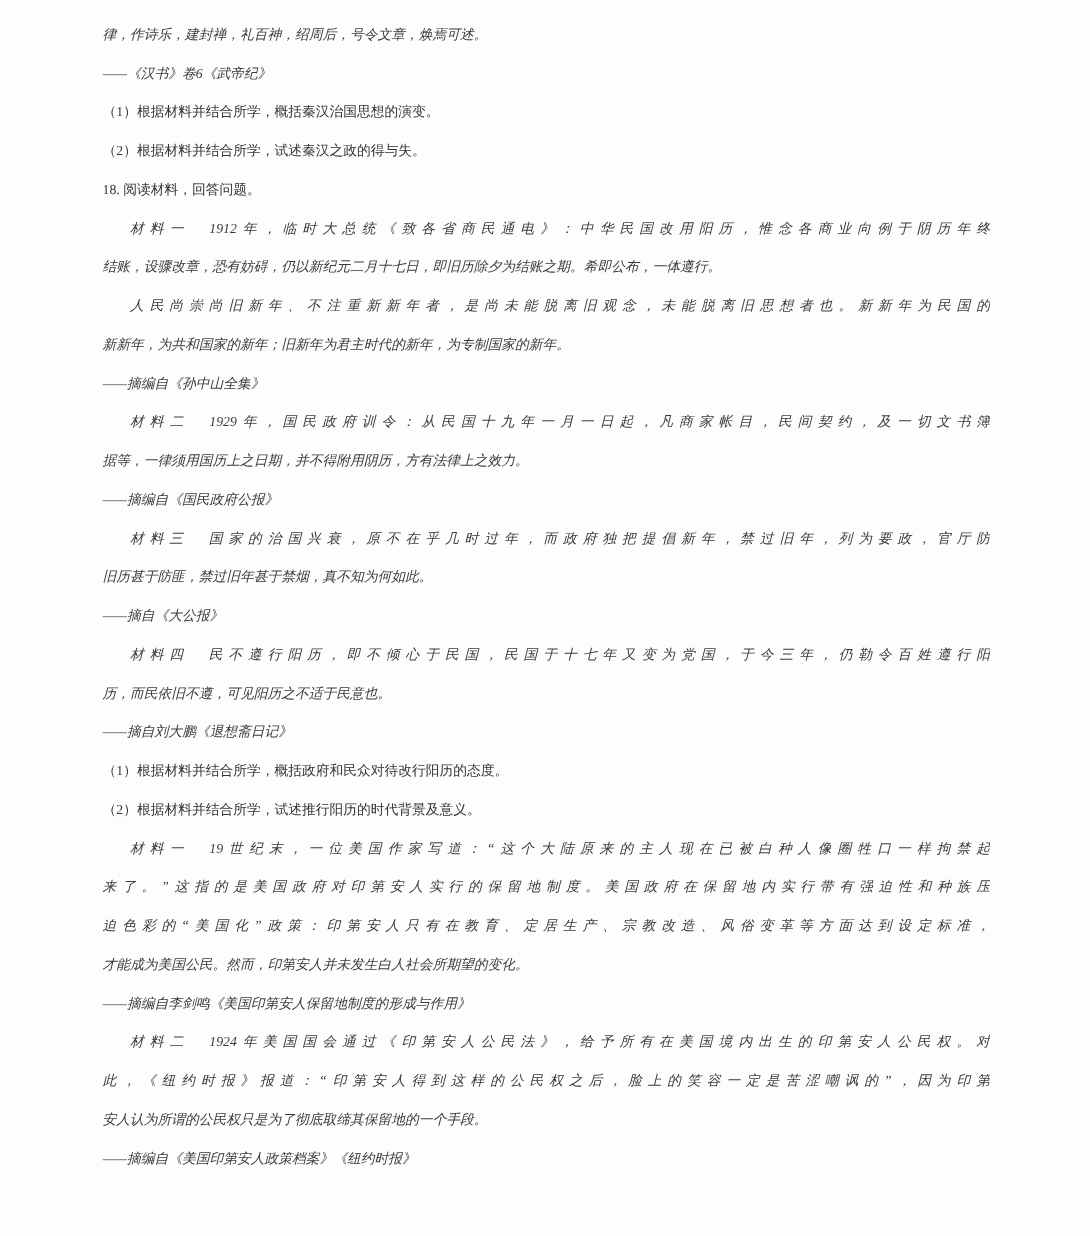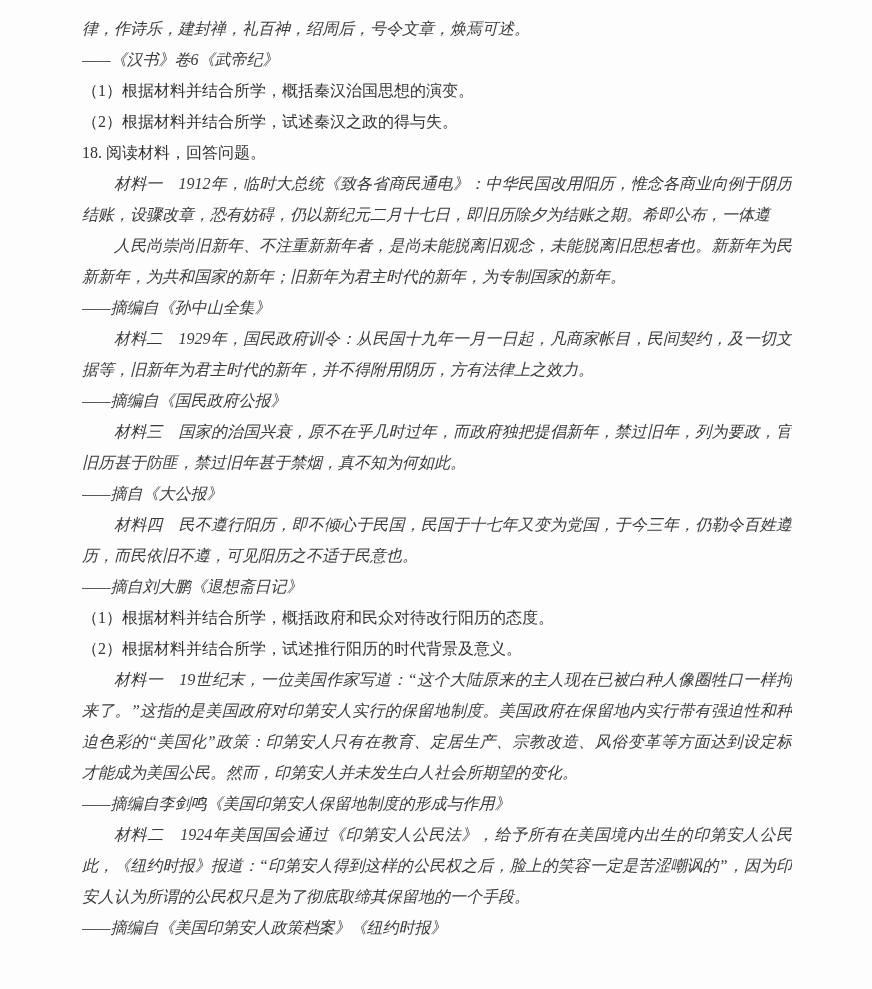--- a/index.html
+++ b/index.html
@@ -13,21 +13,21 @@
     overflow: hidden;
     font-family: "Liberation Serif", serif;
   }
   .content {
     padding: 13px 80px 0 82px;
   }
   .ln {
     display: block;
     height: 31px;
     line-height: 31px;
-    font-size: 16px;
+    font-size: 11px;
     color: #3a3a3a;
     white-space: normal;
     overflow: hidden;
   }
   
   .kai {
     font-style: italic;
     font-family: "Liberation Serif", serif;
   }
   
@@ -61,21 +61,21 @@
     <div class="ln song">（1）根据材料并结合所学，概括秦汉治国思想的演变。</div>
     <div class="ln song">（2）根据材料并结合所学，试述秦汉之政的得与失。</div>
 
     <div class="ln song">18. 阅读材料，回答问题。</div>
     <div class="ln kai fill ind">材料一　1912年，临时大总统《致各省商民通电》：中华民国改用阳历，惟念各商业向例于阴历年终</div>
     <div class="ln kai">结账，设骤改章，恐有妨碍，仍以新纪元二月十七日，即旧历除夕为结账之期。希即公布，一体遵行。</div>
     <div class="ln kai fill ind">人民尚崇尚旧新年、不注重新新年者，是尚未能脱离旧观念，未能脱离旧思想者也。新新年为民国的</div>
     <div class="ln kai">新新年，为共和国家的新年；旧新年为君主时代的新年，为专制国家的新年。</div>
     <div class="ln kai cite">——摘编自《孙中山全集》</div>
     <div class="ln kai fill ind">材料二　1929年，国民政府训令：从民国十九年一月一日起，凡商家帐目，民间契约，及一切文书簿</div>
-    <div class="ln kai">据等，旧新年为君主时代的新年，并不得附用阴历，方有法律上之效力。</div>
+    <div class="ln kai">据等，一律须用国历上之日期，并不得附用阴历，方有法律上之效力。</div>
     <div class="ln kai cite">——摘编自《国民政府公报》</div>
     <div class="ln kai fill ind">材料三　国家的治国兴衰，原不在乎几时过年，而政府独把提倡新年，禁过旧年，列为要政，官厅防</div>
     <div class="ln kai">旧历甚于防匪，禁过旧年甚于禁烟，真不知为何如此。</div>
     <div class="ln kai cite">——摘自《大公报》</div>
     <div class="ln kai fill ind">材料四　民不遵行阳历，即不倾心于民国，民国于十七年又变为党国，于今三年，仍勒令百姓遵行阳</div>
     <div class="ln kai">历，而民依旧不遵，可见阳历之不适于民意也。</div>
     <div class="ln kai cite">——摘自刘大鹏《退想斋日记》</div>
     <div class="ln song">（1）根据材料并结合所学，概括政府和民众对待改行阳历的态度。</div>
     <div class="ln song">（2）根据材料并结合所学，试述推行阳历的时代背景及意义。</div>
 

